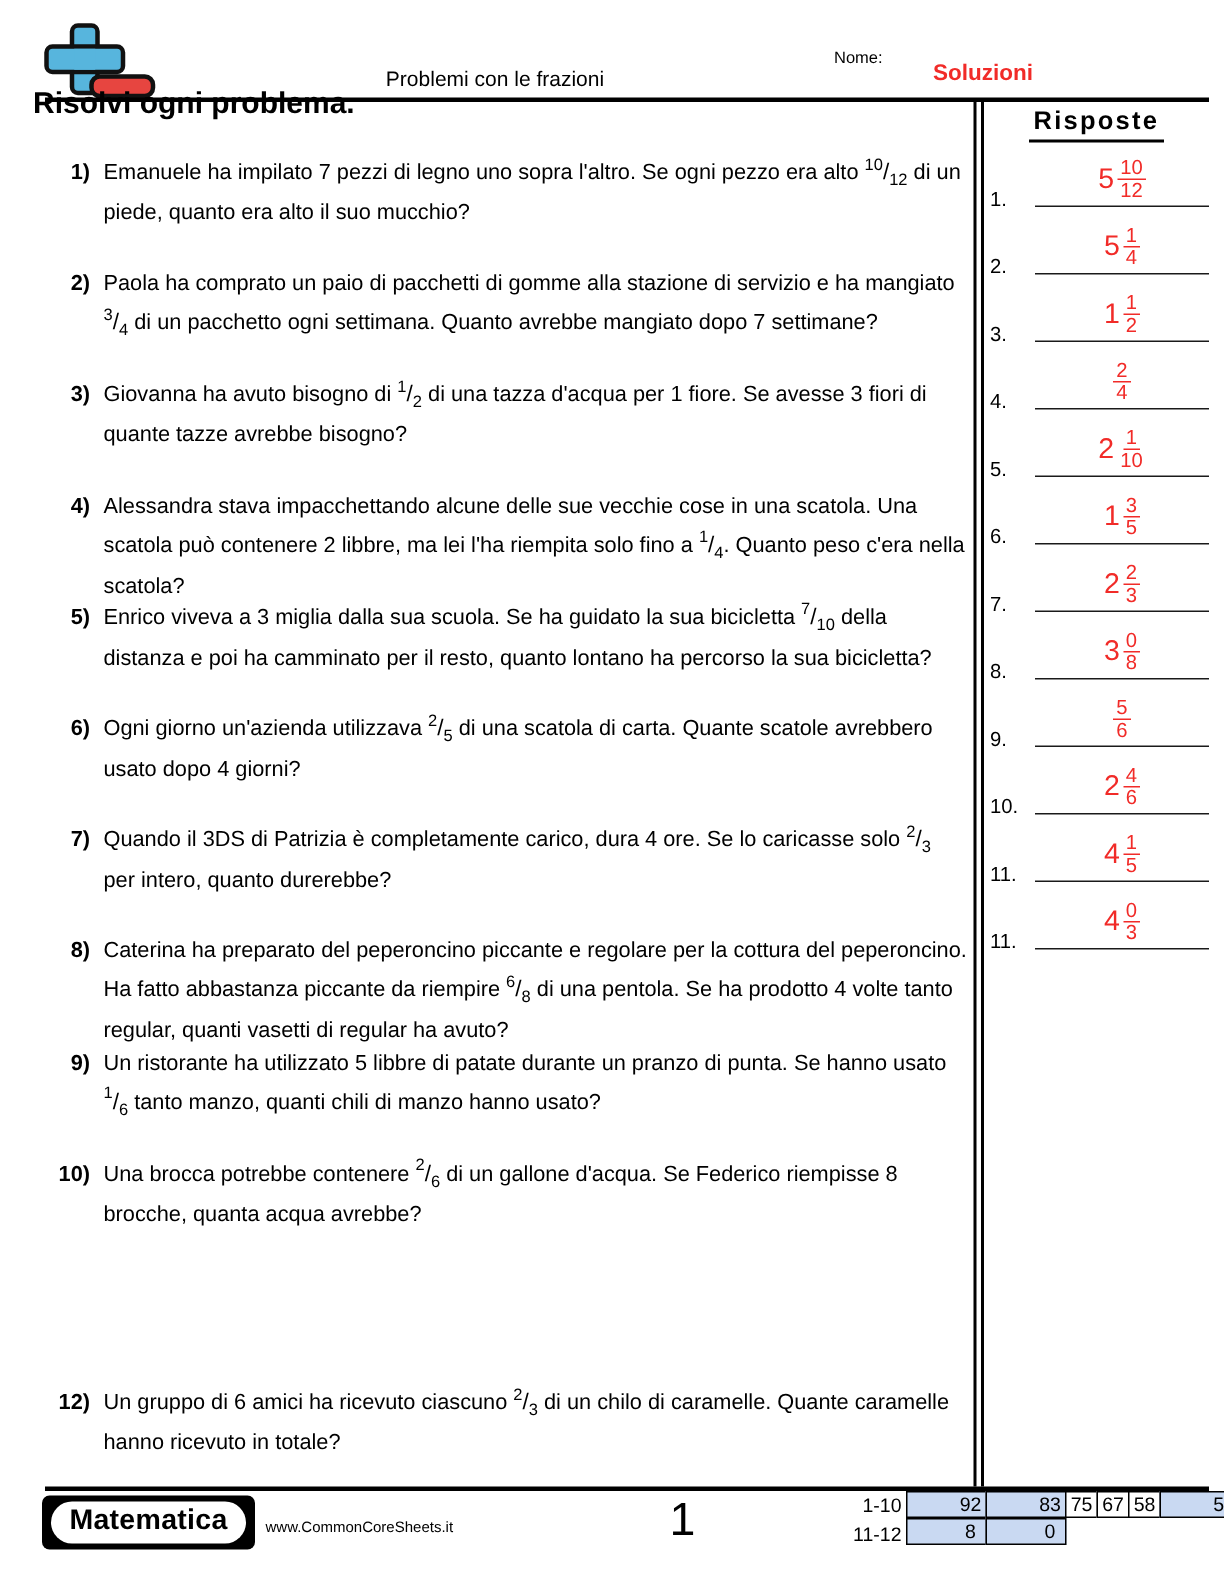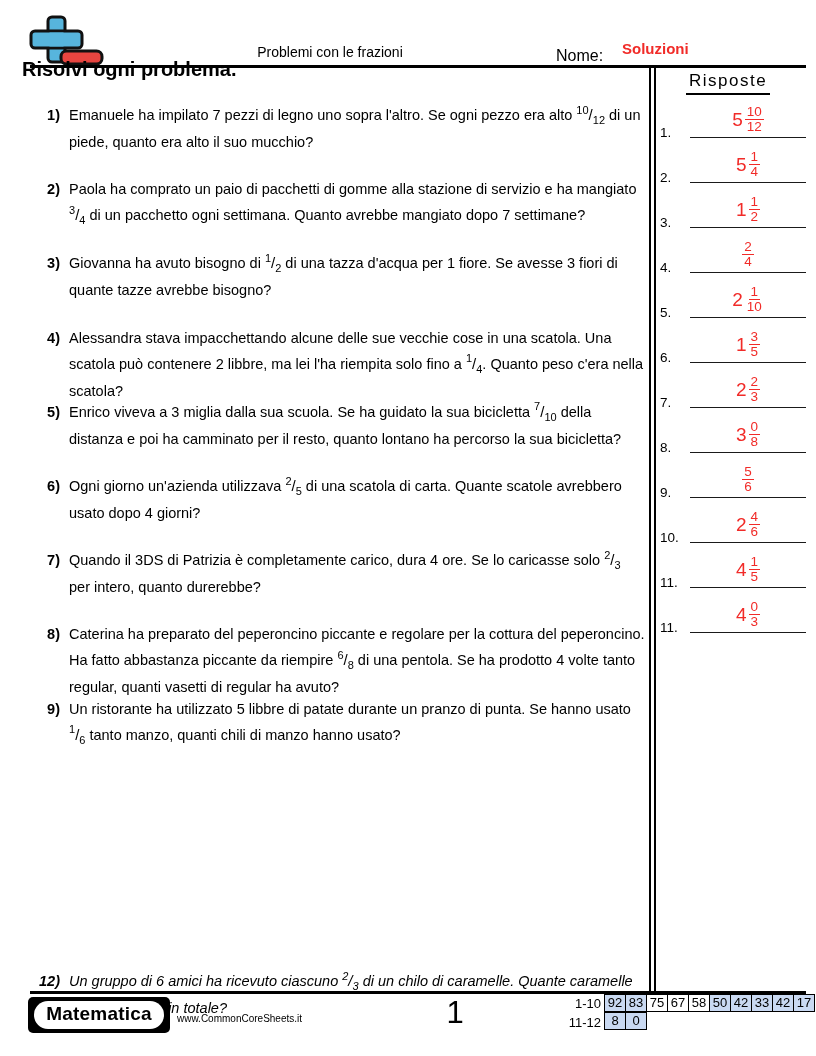--- a/index.html
+++ b/index.html
@@ -13,29 +13,29 @@
   .page{
     position:relative;width:816px;height:1056px;margin:0 auto;
     background:#fff;color:#000;overflow:hidden;
     font-family:"Liberation Sans",sans-serif;
   }
   
   .logo{position:absolute;left:28px;top:13px;}
   .logo-blue{fill:var(--logo-blue);}
   .logo-red{fill:var(--logo-red);}
   .title{position:absolute;left:30px;top:44px;width:600px;text-align:center;font-size:14px;}
-  .nome{position:absolute;left:556px;top:47px;font-size:16px;}
+  .nome{position:absolute;left:556px;top:33px;font-size:11px;}
   .soluzioni{position:absolute;left:622px;top:40px;font-size:15px;font-weight:bold;color:var(--red);}
   .hrule{position:absolute;left:30px;width:776px;height:3px;background:#000;}
   .hrule.top{top:65px;}
   .hrule.bottom{top:991px;}
   .instruction{position:absolute;left:22px;top:58px;font-size:20px;font-weight:bold;}
   .vsep{position:absolute;left:649px;top:68px;height:923px;width:3px;
         border-left:2px solid #000;border-right:2px solid #000;}
-  .risposte{position:absolute;left:686px;top:71px;font-size:17px;font-weight:normal;
+  .risposte{position:absolute;left:686px;top:71px;font-size:17px;font-weight:bold;
             letter-spacing:1.5px;border-bottom:2.5px solid #000;padding:0 3px 2px 3px;}
   
   .problems{position:absolute;left:0;top:0;width:650px;height:991px;}
   .problem{position:absolute;left:30px;width:615px;display:flex;align-items:flex-start;}
   .p-num{flex:0 0 30px;text-align:right;padding-right:9px;font-weight:bold;
          font-size:14.5px;line-height:26px;}
   .p-text{flex:1;font-size:14.5px;line-height:26px;}
   .ifrac{white-space:nowrap;text-align:right;}
   .ifrac .fnum{font-size:11px;position:relative;top:-6.5px;}
   .ifrac .sl{font-size:15px;}
@@ -58,21 +58,21 @@
   .brand-pill{background:#fff;border-radius:17px;padding:2px 12px 4px 12px;
               font-size:19px;font-weight:bold;letter-spacing:0.2px;}
   .website{position:absolute;left:177px;top:1013px;font-size:10px;}
   .pagenum{position:absolute;left:428px;top:995px;width:54px;text-align:center;font-size:31px;}
   .scores{position:absolute;left:531px;top:994px;}
   .score-row{display:flex;}
   .score-label{width:70px;text-align:right;padding-right:4px;font-size:13px;line-height:19px;}
   .score-cell{width:20px;height:16px;border:1px solid #000;margin-left:-1px;
               font-size:13px;line-height:16px;text-align:center;background:#fff;}
   .score-row.r2 .score-cell{margin-top:-1px;height:16px;}
-  .score-cell.hl{background:var(--hl-blue);}
+  .score-cell.hl{background:var(--hl-blue);padding-left:32px;}
 </style>
 </head>
 <body>
 
 <div class="page">
 
   <svg class="logo" width="80" height="56" viewBox="0 0 80 56" aria-hidden="true">
     <rect class="logo-blue" x="20" y="4" width="17" height="45" rx="4" stroke="#111" stroke-width="3"></rect>
     <rect class="logo-blue" x="3" y="18" width="51" height="17" rx="4" stroke="#111" stroke-width="3"></rect>
     <rect class="logo-blue" x="21.5" y="19.5" width="14" height="14"></rect>
@@ -117,21 +117,25 @@
         <span class="p-text">Quando il 3DS di Patrizia è completamente carico, dura 4 ore. Se lo caricasse solo <span class="ifrac"><span class="fnum">2</span><span class="sl">/</span><span class="fden">3</span></span> per intero, quanto durerebbe?</span>
       </div>
       <div class="problem" style="top: 621.4px;">
         <span class="p-num">8)</span>
         <span class="p-text">Caterina ha preparato del peperoncino piccante e regolare per la cottura del peperoncino. Ha fatto abbastanza piccante da riempire <span class="ifrac"><span class="fnum">6</span><span class="sl">/</span><span class="fden">8</span></span> di una pentola. Se ha prodotto 4 volte tanto regular, quanti vasetti di regular ha avuto?</span>
       </div>
       <div class="problem" style="top: 695.6px;">
         <span class="p-num">9)</span>
         <span class="p-text">Un ristorante ha utilizzato 5 libbre di patate durante un pranzo di punta. Se hanno usato <span class="ifrac"><span class="fnum">1</span><span class="sl">/</span><span class="fden">6</span></span> tanto manzo, quanti chili di manzo hanno usato?</span>
       </div>
-      <div class="problem" style="top: 968px; font-style: italic;">
+      <div class="problem" style="top: 769.8px;">
+        <span class="p-num">10)</span>
+        <span class="p-text">Una brocca potrebbe contenere <span class="ifrac"><span class="fnum">2</span><span class="sl">/</span><span class="fden">6</span></span> di un gallone d'acqua. Se Federico riempisse 8 brocche, quanta acqua avrebbe?</span>
+      </div>
+      <div class="problem" style="top: 922px;">
         <span class="p-num">12)</span>
         <span class="p-text">Un gruppo di 6 amici ha ricevuto ciascuno <span class="ifrac"><span class="fnum">2</span><span class="sl">/</span><span class="fden">3</span></span> di un chilo di caramelle. Quante caramelle hanno ricevuto in totale?</span>
       </div>
     </div>
   <div class="answers" id="answers">
       <div class="ans-row">
         <span class="ans-num">1.</span>
         <span class="ans-line"></span>
         <span class="ans-frac">
           <span class="whole">5</span>

